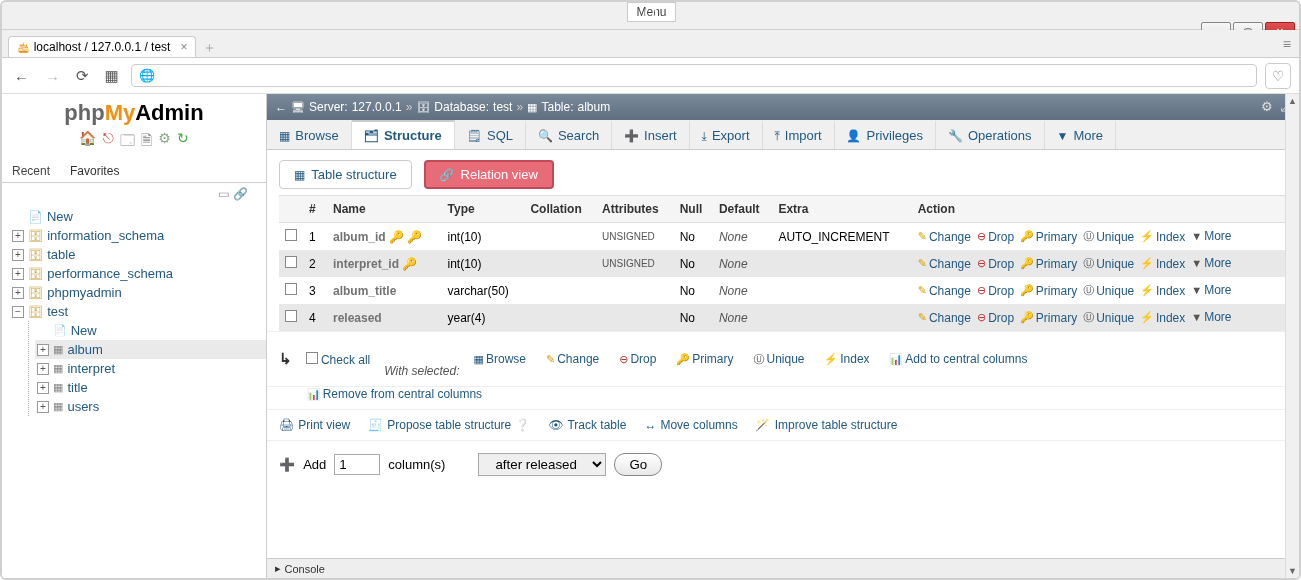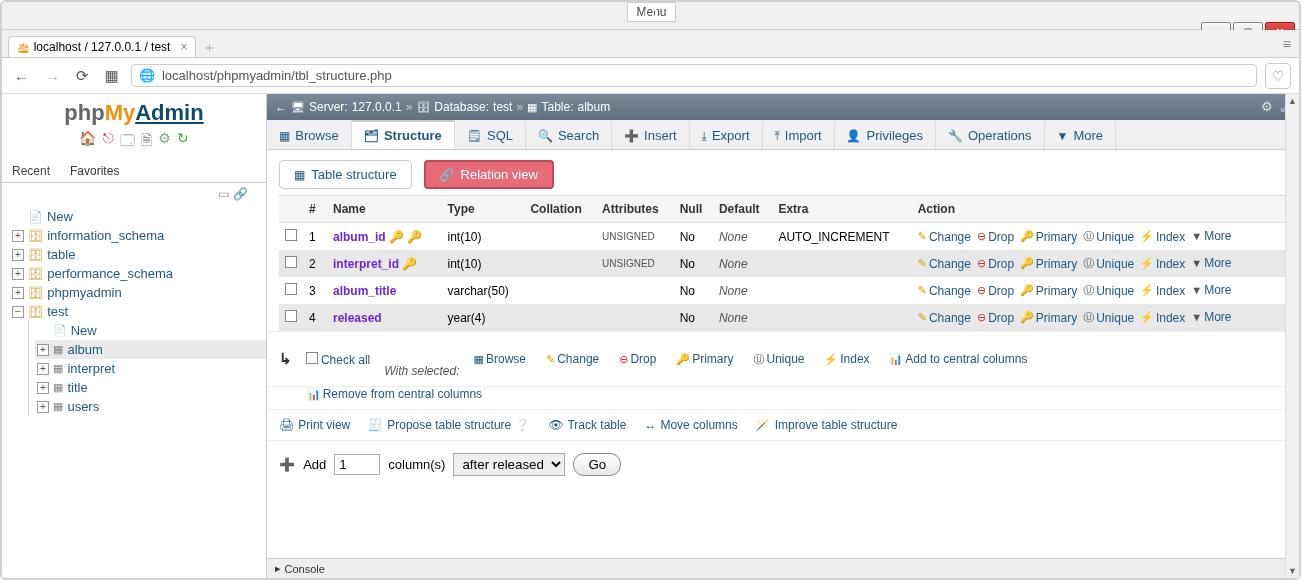--- a/index.html
+++ b/index.html
@@ -25,21 +25,21 @@
 .tb-ico { color:#555; font-size:15px; padding:4px; }
 .tb-ico.disabled{color:#bbb;}
 .urlbox { flex:1; display:flex; align-items:center; border:1px solid #ccc; border-radius:4px; padding:3px 8px; font-size:13px; color:#555; gap:6px;}
 .globe { color:#888; font-size:13px;}
 .heart { width:26px; height:26px; border:1px solid #ccc; border-radius:4px; display:flex;align-items:center;justify-content:center; color:#888;font-size:14px;}
 
 
 .app { display:flex; height: calc(580px - 28px - 28px - 36px - 4px); }
 .sidebar { width: 265px; border-right:1px solid #ccc; background:#fff; font-size:13px; overflow:hidden;}
 .logo { text-align:center; padding:6px 0 2px; font-size:22px; font-weight:bold; }
-.logo .p1{color:#666;} .logo .p2{color:#f29111;} .logo .p3{color:#0c4a6e;text-decoration:underline;}
+.logo .p1{color:#666;} .logo .p2{color:#f29111;} .logo .p3{color:#000000;}
 .mini-icons{ text-align:center; padding:2px 0 6px; display:flex; justify-content:center; gap:6px;}
 .mini-icons span{ font-size:14px;}
 .rf-tabs{ display:flex; border-bottom:1px solid #ccc; font-size:12px;}
 .rf-tabs div{ padding:4px 10px; color:#444;}
 .rf-tabs div.active{ color:#333;}
 .link-ic{ text-align:right; padding:4px 18px 2px; color:#888; font-size:12px;}
 .tree { padding:4px 0 4px 8px; font-size:13px; color:#235a81;}
 .tree .node{ display:flex; align-items:center; gap:4px; padding:2px 0 2px 2px;}
 .tree .exp{ width:12px; height:12px; border:1px solid #999; font-size:10px; display:flex;align-items:center;justify-content:center; color:#555; background:#fff;}
 .tree .dbic{ color:#c99a2e; font-size:12px;}
@@ -62,21 +62,21 @@
 .pill .ic{font-size:12px; color:#235a81;}
 .pill.rel{ background:#e86b78; border:2px solid #c04a58; color:#fff;}
 .pill.rel .ic{color:#fff;}
 
 .tbl-wrap{ padding:0 12px;}
 table.cols{ width:100%; border-collapse:collapse; font-size:12px;}
 table.cols th{ text-align:left; font-weight:bold; padding:6px 6px; border-bottom:1px solid #ddd; color:#333; background:#f5f5f5; border-top:1px solid #ddd;}
 table.cols td{ padding:6px 6px;}
 table.cols tr.odd td{ background:#fff;}
 table.cols tr.even td{ background:#e8e8e8;}
-.colname{ font-weight:bold; color:#6d28d9;}
+.colname{ font-weight:bold; color:#737373;}
 .keyic{ color:#c9a227; font-size:12px;}
 .keyic.gray{color:#999;}
 .attr{ font-size:10px; color:#555;}
 .none{ font-style:italic; color:#555;margin-top:25px;}
 .act-link{ color:#235a81; display:inline-flex; align-items:center; gap:2px; margin-right:6px; cursor:pointer; white-space:nowrap;}
 .act-link .ic{font-size:11px;}
 .ic-change{color:#d9a300;}
 .ic-drop{color:#c03030;}
 .ic-primary{color:#c9a227;}
 .ic-unique{color:#555;}
@@ -85,21 +85,21 @@
 
 .checkrow{ padding:8px 12px; font-size:12px; color:#235a81; display:flex; align-items:center; gap:14px; flex-wrap:wrap; border-top:1px solid #eee;}
 .checkrow .arrowup{ color:#333; font-size:15px; font-weight:bold;}
 .checkrow .wlabel{ color:#555; font-style:italic;margin-top:24px;}
 
 .linksrow{ padding:8px 12px; font-size:12px; color:#235a81; display:flex; align-items:center; gap:18px; border-top:1px solid #eee; border-bottom:1px solid #eee; flex-wrap:wrap;}
 .linksrow .lnk{ display:inline-flex; align-items:center; gap:4px;}
 
 .addrow{ padding:12px 12px; font-size:13px; display:flex; align-items:center; gap:8px;}
 .addrow input[type=text]{ width:46px; padding:2px 4px; border:1px solid #aaa;}
-.addrow select{ padding:2px 4px; border:1px solid #aaa;}
+.addrow select{ padding:2px 12px; border:1px solid #aaa;margin-left:25px;}
 .addrow button{ padding:3px 14px; border:1px solid #888; border-radius:11px; background:linear-gradient(#fff,#e8e8e8);}
 
 .console{ background:#eee; border-top:1px solid #ccc; padding:3px 8px; font-size:11px; color:#333; display:flex; align-items:center; gap:4px;}
 .scrollbar{ position:absolute; right:0; top:0; bottom:0; width:14px; background:#f0f0f0; border-left:1px solid #ddd;}
 .sb-arrow{height:14px; display:flex;align-items:center;justify-content:center; font-size:9px; color:#666;}
 
 .chk{ width:12px; height:12px; border:1px solid #888; background:#fff; display:inline-block;}
 </style>
 </head>
 <body>
@@ -124,21 +124,20 @@
   <span class="hamburger-right">≡</span>
 </div>
 
 <div class="toolbar">
   <span class="tb-ico">←</span>
   <span class="tb-ico disabled">→</span>
   <span class="tb-ico">⟳</span>
   <span class="tb-ico">▦</span>
   <div class="urlbox">
     <span class="globe">🌐</span>
-    <span>localhost/phpmyadmin/tbl_structure.php</span>
   </div>
   <div class="heart">♡</div>
 </div>
 
 <div class="app">
 
   <div class="sidebar">
     <div class="logo">
       <span class="p1">php</span><span class="p2">My</span><span class="p3">Admin</span>
     </div>

